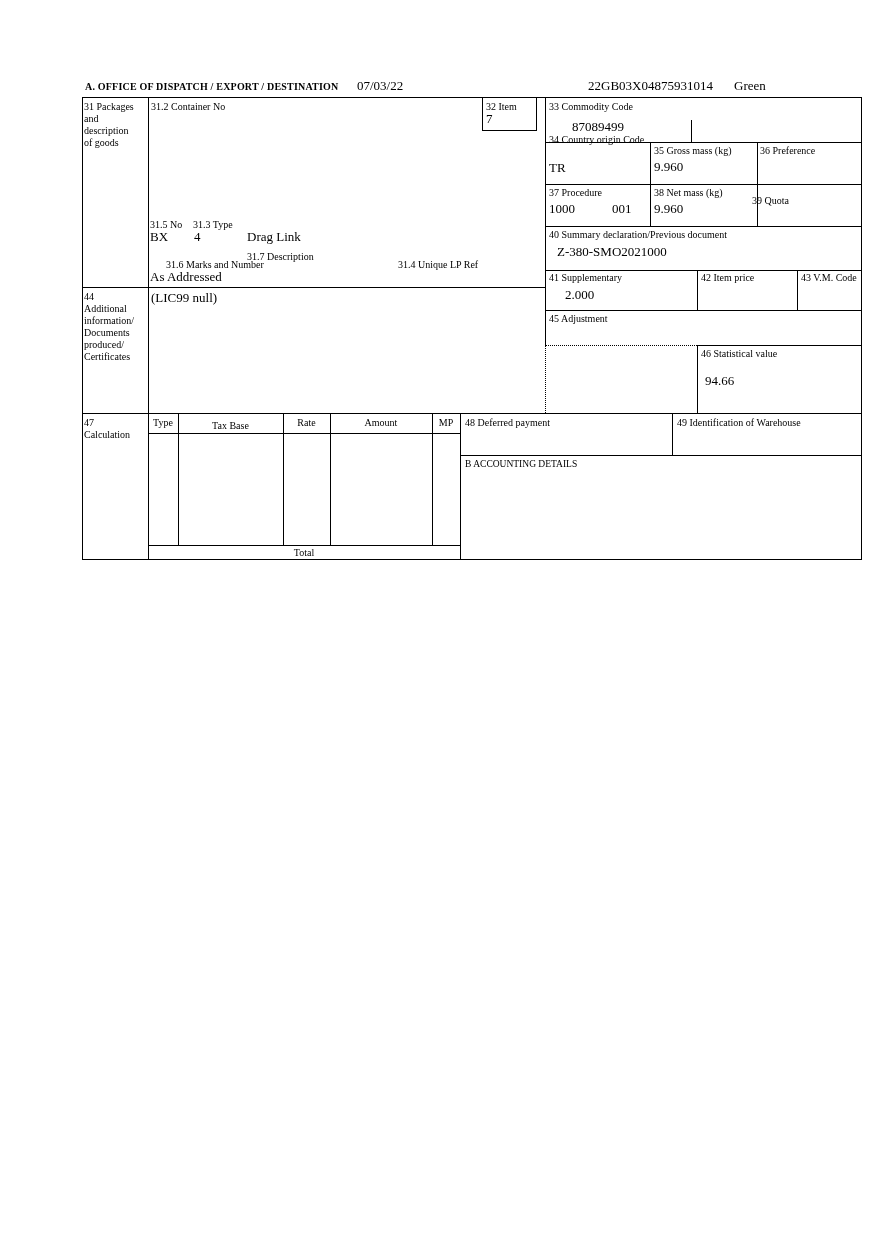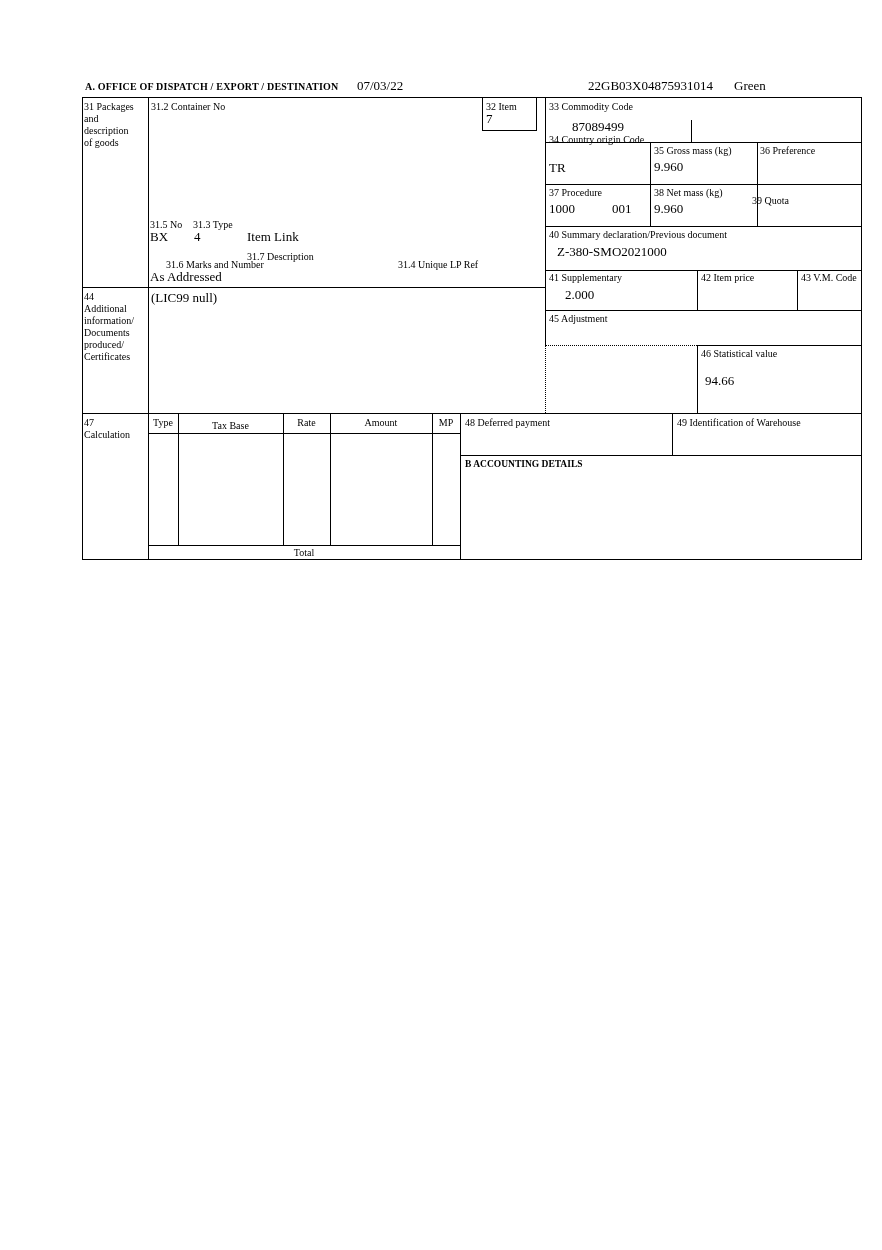--- a/index.html
+++ b/index.html
@@ -7,21 +7,21 @@
   body { font-family:"Liberation Serif", serif; color:#000; }
   .page { position:relative; width:882px; height:1250px; background:#fff; overflow:hidden; }
   .hline { position:absolute; height:0; border-top:1px solid #000; }
   .vline { position:absolute; width:0; border-left:1px solid #000; }
   .dotted-h { border-top-style:dotted; }
   .dotted-v { border-left-style:dotted; }
   .rect { position:absolute; border:1px solid #000; }
   .lbl { position:absolute; font-size:10px; line-height:1.2; }
   .val { position:absolute; font-size:13px; line-height:1.15; }
   .pre { white-space:pre-line; }
-  .bold { font-weight:bold; }
+  .bold { font-weight:normal; }
   .ctr { text-align:center; }
   .hdr-title { position:absolute; font-size:10px; font-weight:bold; letter-spacing:0.2px; }
   .hdr-val { position:absolute; font-size:13px; }
 </style>
 </head>
 <body>
 
 <div class="page">
 
   <div class="hdr-title" style="left:85px; top:81px;">A.  OFFICE OF DISPATCH / EXPORT / DESTINATION</div>
@@ -78,21 +78,21 @@
 Certificates</div>
   <div class="lbl pre" style="left:84px; top:417px; width:60px;">47
 Calculation</div>
 
   <div class="lbl" style="left:151px; top:101px;">31.2 Container No</div>
   <div class="lbl" style="left:150px; top:219px;">31.5 No</div>
   <div class="lbl" style="left:193px; top:219px;">31.3 Type</div>
   <div class="lbl" style="left:247px; top:219px;margin-top:32px;">31.7 Description</div>
   <div class="val" style="left:150px; top:230px;">BX</div>
   <div class="val" style="left:194px; top:230px;">4</div>
-  <div class="val" style="left:247px; top:230px;">Item Link</div>
+  <div class="val" style="left:247px; top:230px;">Drag Link</div>
   <div class="lbl" style="left:150px; top:259px;padding-left:16px;">31.6 Marks and Number</div>
   <div class="lbl" style="left:398px; top:259px;">31.4 Unique LP Ref</div>
   <div class="val" style="left:150px; top:270px;">As Addressed</div>
 
   <div class="lbl" style="left:486px; top:101px;">32 Item</div>
   <div class="val" style="left:486px; top:112px;">7</div>
 
   <div class="lbl" style="left:549px; top:101px;">33 Commodity Code</div>
   <div class="val" style="left:572px; top:120px;">87089499</div>
 

